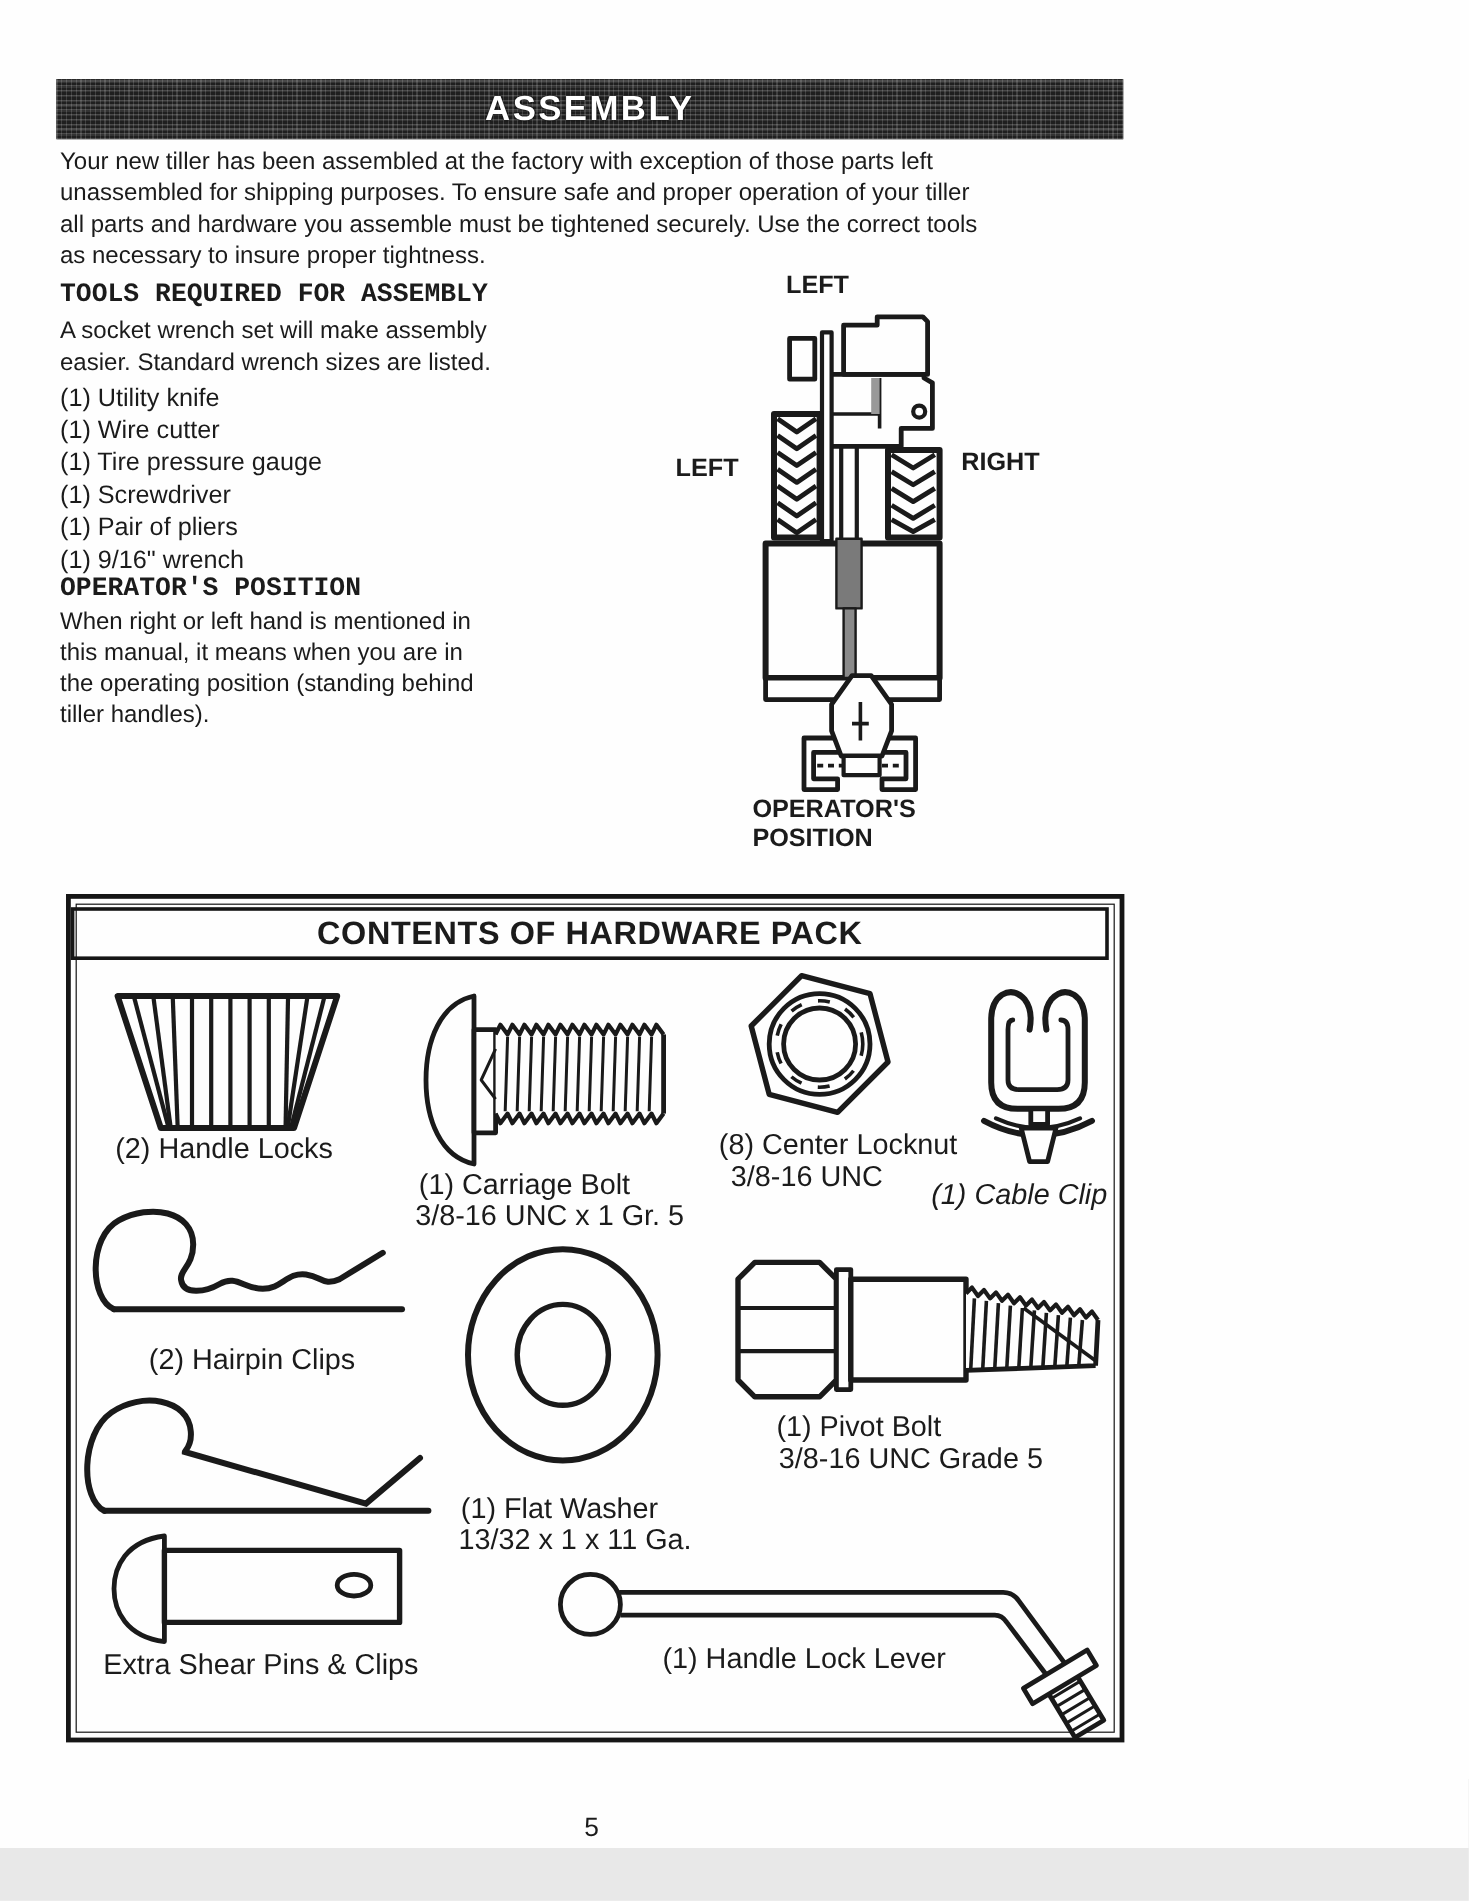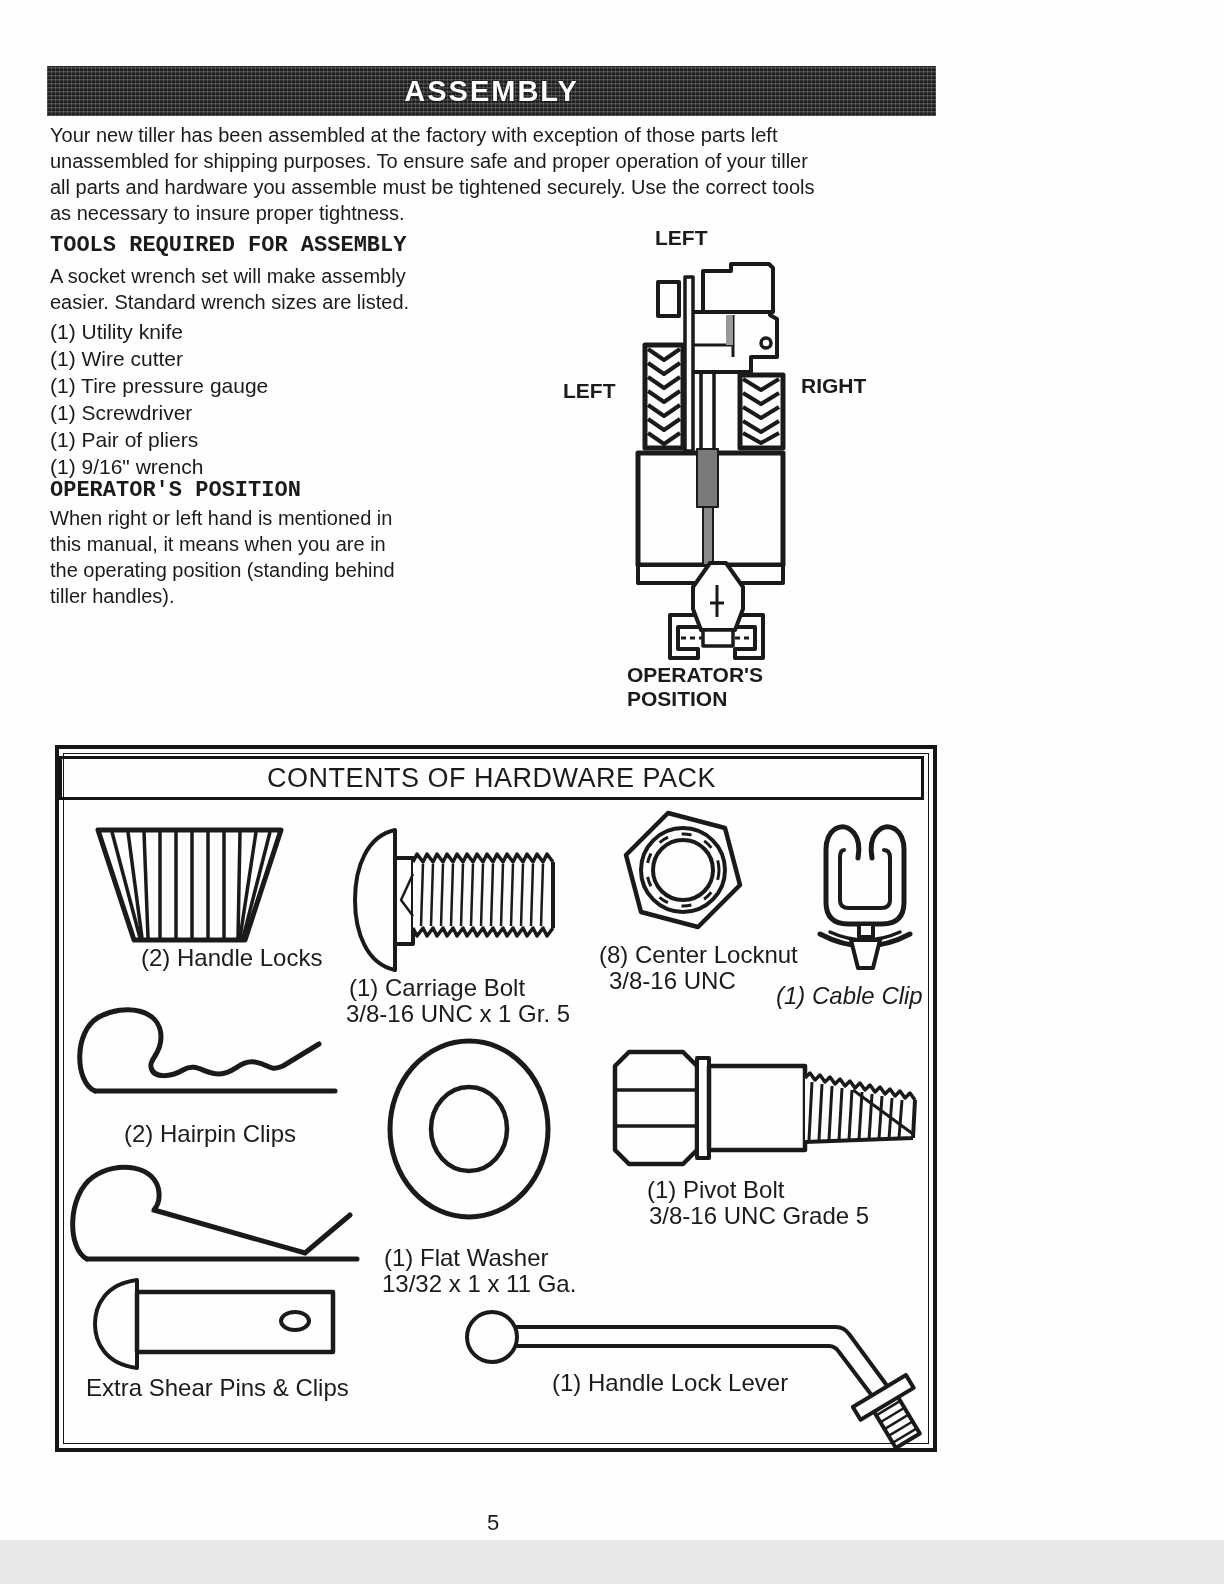--- a/index.html
+++ b/index.html
@@ -15,21 +15,21 @@
   .assembly-bar span{color:#ffffff;font-weight:bold;font-size:29px;letter-spacing:2px;
     text-shadow:0 0 2px #000,0 0 1px #000;}
   .body-text{font-size:20px;line-height:26px;}
   .list-text{font-size:21px;line-height:27px;}
   .heading{font-size:22px;font-weight:bold;line-height:26px;font-family:Liberation Mono, monospace;}
   .diagram-label{font-size:21px;font-weight:bold;line-height:24px;}
   .hw-box{left:55px;top:745px;width:874px;height:699px;border:4px solid #161616;}
   .hw-inner{position:absolute;left:4px;top:4px;right:4px;bottom:4px;border:1.5px solid #161616;}
   .hw-title{position:absolute;left:0;top:7px;right:9px;height:38px;border:3px solid #161616;
     display:flex;align-items:center;justify-content:center;
-    font-size:27px;font-weight:normal;letter-spacing:.5px;}
+    font-size:27px;font-weight:bold;letter-spacing:.5px;}
   .hw-label{position:absolute;font-size:24px;line-height:26px;white-space:nowrap;}
   .pagenum{font-size:22px;}
   svg{display:block;overflow:visible;}
   .blue-line{left:97px;top:1572px;width:85px;height:2px;background:#2a35c0;}
 </style>
 </head>
 <body>
 
 <div class="page">
 
@@ -124,21 +124,21 @@
         <path d="M68 8 L68 114"></path>
           <path d="M84 8 L84 114"></path>
           <path d="M100 8 L100 114"></path>
         <path d="M116 8 L116 114"></path>
           <path d="M132 8 L132 114"></path>
           <path d="M148 8 L146 114"></path>
         <path d="M164 8 L148 114"></path>
           <path d="M178 8 L151 114"></path>
       </g>
     </svg>
-    <div class="hw-label" style="left:37px;top:196px;margin-left:45px;">(2) Handle Locks</div>
+    <div class="hw-label" style="left:37px;top:196px;">(2) Handle Locks</div>
 
     <svg class="abs" style="left:290px;top:73px;" width="220" height="156" viewBox="0 0 220 156">
       <g stroke="#1a1a1a" fill="#fefefe" stroke-linejoin="round">
         <path d="M46 8 C18 14 6 45 6 78 C6 111 18 142 46 148 L46 8 Z" stroke-width="4"></path>
         <rect x="46" y="36" width="18" height="86" stroke-width="4"></rect>
         <rect x="64" y="40" width="140" height="66" stroke="none"></rect>
         <path d="M64 40 l4 -8 l6 8 l4 -8 l6 8 l4 -8 l6 8 l4 -8 l6 8 l4 -8 l6 8 l4 -8 l6 8 l4 -8 l6 8 l4 -8 l6 8 l4 -8 l6 8 l4 -8 l6 8 l4 -8 l6 8 l4 -8 l6 8 l4 -8 l6 8 l4 -8 l6 8" fill="none" stroke-width="3.5"></path>
         <path d="M64 106 l4 8 l6 -8 l4 8 l6 -8 l4 8 l6 -8 l4 8 l6 -8 l4 8 l6 -8 l4 8 l6 -8 l4 8 l6 -8 l4 8 l6 -8 l4 8 l6 -8 l4 8 l6 -8 l4 8 l6 -8 l4 8 l6 -8 l4 8 l6 -8 l4 8 l6 -8" fill="none" stroke-width="3.5"></path>
         <path d="M204 40 L204 106" fill="none" stroke-width="4"></path>
         <g stroke-width="2.5" fill="none">

